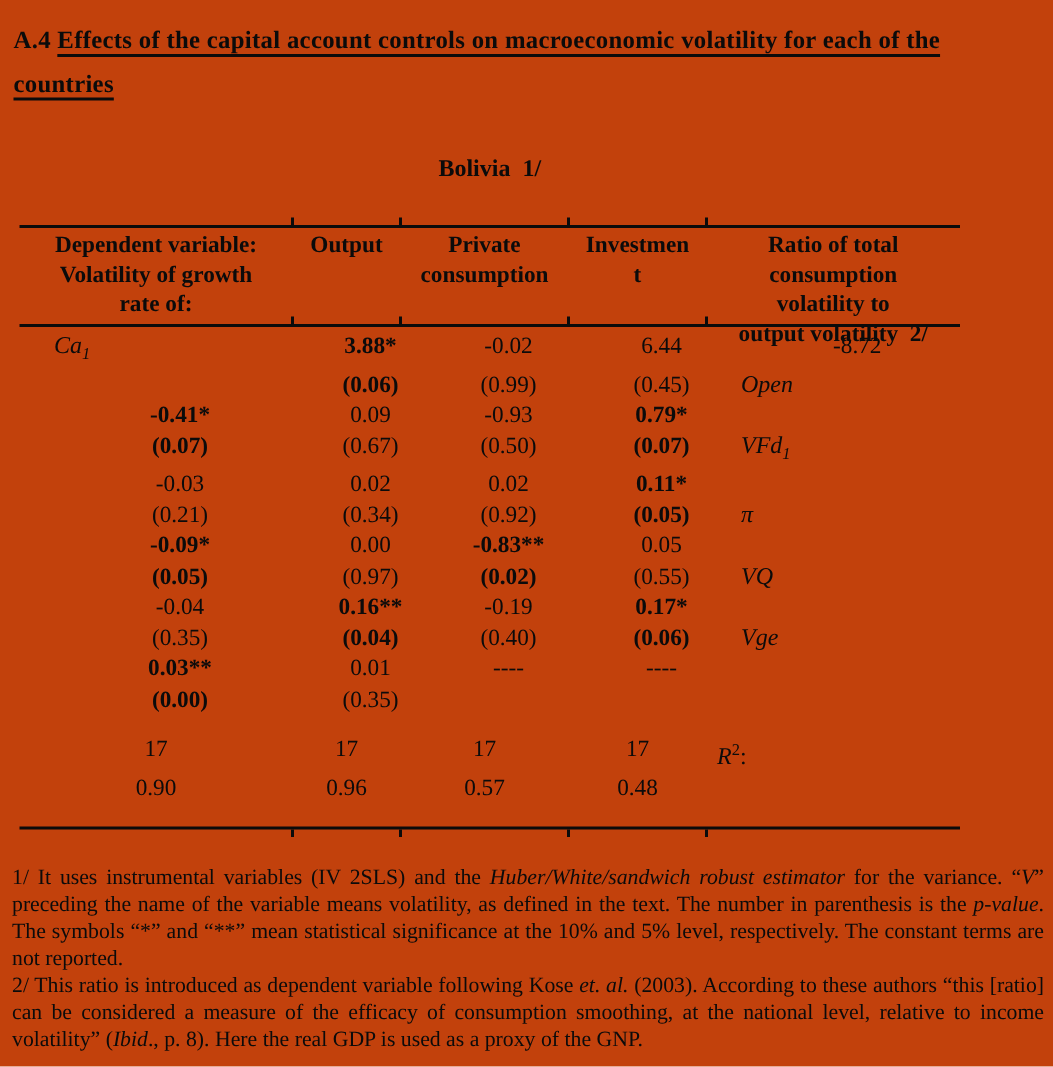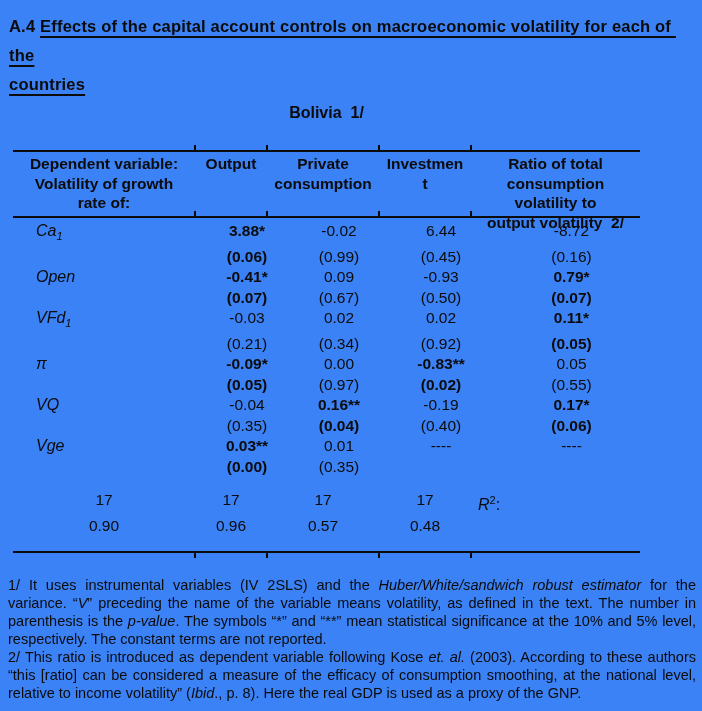--- a/index.html
+++ b/index.html
@@ -1,21 +1,21 @@
 <!DOCTYPE html>
 <html><head>
 <meta charset="utf-8">
 <style>
   html,body { margin:0; padding:0; background:#ffffff; }
   .page {
     position:relative;
     width:702px; height:711px;
-    background:#3b82f6;
+    background:#c2410c;
     color:#0b0b0b;
-    font-family:Liberation Sans, sans-serif;
+    font-family:Liberation Serif, serif;
     overflow:hidden;
   }
 
   
   .doc-title {
     position:absolute; left:9px; top:12px; width:688px;
     font-size:16.5px; font-weight:bold; line-height:29px;
     letter-spacing:0.2px;
   }
   .underlined {
@@ -112,21 +112,20 @@
     <div class="grid body-grid" id="table-body">
         <div class="cell label-cell"><span>Ca</span><sub>1</sub></div>
         <div class="cell b">3.88*</div>
         <div class="cell">-0.02</div>
         <div class="cell">6.44</div>
         <div class="cell">-8.72</div>
         <div class="cell label-cell"></div>
         <div class="cell b">(0.06)</div>
         <div class="cell">(0.99)</div>
         <div class="cell">(0.45)</div>
-        <div class="cell">(0.16)</div>
         <div class="cell label-cell"><span>Open</span></div>
         <div class="cell b">-0.41*</div>
         <div class="cell">0.09</div>
         <div class="cell">-0.93</div>
         <div class="cell b">0.79*</div>
         <div class="cell label-cell"></div>
         <div class="cell b">(0.07)</div>
         <div class="cell">(0.67)</div>
         <div class="cell">(0.50)</div>
         <div class="cell b">(0.07)</div>

